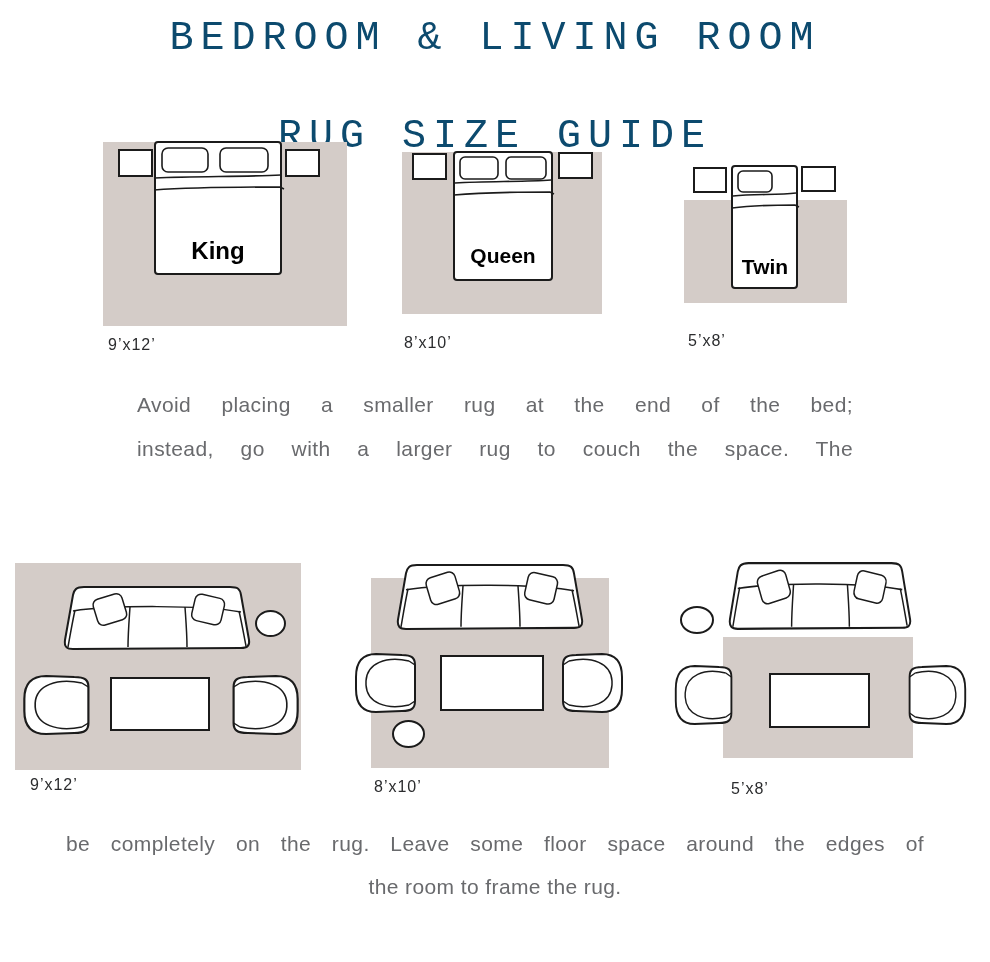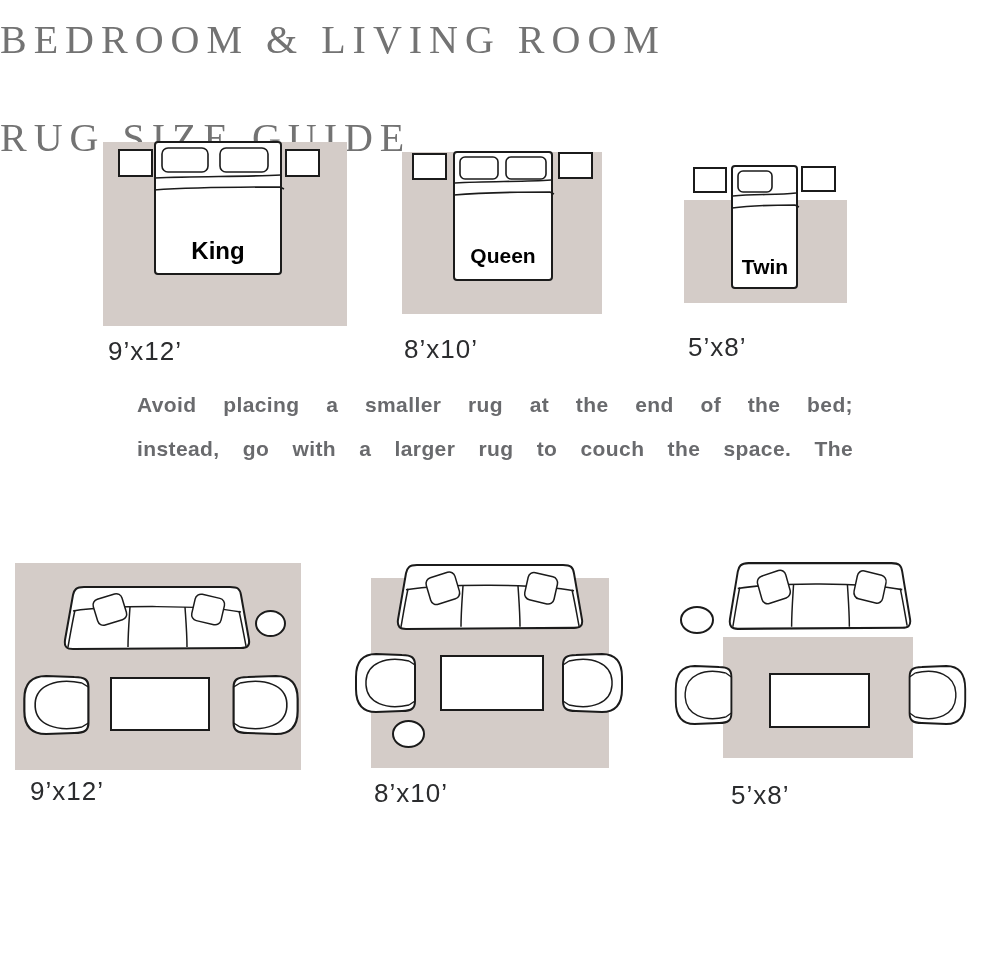--- a/index.html
+++ b/index.html
@@ -2,38 +2,38 @@
 <html><head>
 <meta charset="utf-8">
 <style>
   html,body{margin:0;padding:0;background:#ffffff;}
   .canvas{
     position:relative;width:990px;height:962px;background:#ffffff;
     font-family:"Liberation Sans",sans-serif;overflow:hidden;
   }
   
   .title-line{
-    position:absolute;left:0;right:0;
-    color:#737373;font-size:40px;font-weight:400;letter-spacing:7px;
-    font-family:Liberation Serif, serif;
+    position:absolute;left:0;right:0;text-align:center;
+    color:#0c4a6e;font-size:40px;font-weight:400;letter-spacing:7px;
+    font-family:Liberation Mono, monospace;
   }
   
   .rug{position:absolute;background:#d4ccc8;}
   
   .nightstand{position:absolute;background:#ffffff;border:2px solid #1b1b1b;box-sizing:border-box;}
   
   .coffee-table{position:absolute;background:#ffffff;border:2px solid #1b1b1b;box-sizing:border-box;}
   .side-table{position:absolute;background:#ffffff;border:2px solid #1b1b1b;border-radius:50%;box-sizing:border-box;}
   
   .size-label{
-    position:absolute;color:#2b2c2e;font-size:26px;letter-spacing:1px;
+    position:absolute;color:#2b2c2e;font-size:16px;letter-spacing:1px;
     font-family:"Liberation Sans",sans-serif;
   }
   
-  .note{position:absolute;left:0;right:0;font-weight:bold;}
+  .note{position:absolute;left:0;right:0;}
   .note-inner{margin:0 auto;}
   .note-line{
     color:#696a6d;font-size:21px;line-height:44px;letter-spacing:0.4px;
     text-align:justify;text-align-last:justify;white-space:normal;
     font-family:"Liberation Sans",sans-serif;
   }
   .note-line.centered{text-align:center;text-align-last:center;}
   #note1 .note-inner{width:716px;}
   #note2 .note-inner{width:858px;}
   #note2 .note-line{line-height:43px;}
@@ -152,16 +152,18 @@
     <use href="#chair-sym"></use>
   </svg>
   <div class="coffee-table" style="left:769px;top:673px;width:101px;height:55px;"></div>
   <svg style="left:903px;top:663px;" width="66" height="64" viewBox="0 0 70 64" preserveAspectRatio="none">
     <use href="#chair-sym" transform="translate(70,0) scale(-1,1)"></use>
   </svg>
   <div class="size-label" style="left:731px;top:780px;">5’x8’</div>
 
   <div class="note" id="note2" style="top:822px;">
     <div class="note-inner">
+      <div class="note-line">be completely on the rug. Leave some floor space around the edges of</div>
+      <div class="note-line centered">the room to frame the rug.</div>
     </div>
   </div>
 
 </div>
 
 </body></html>

